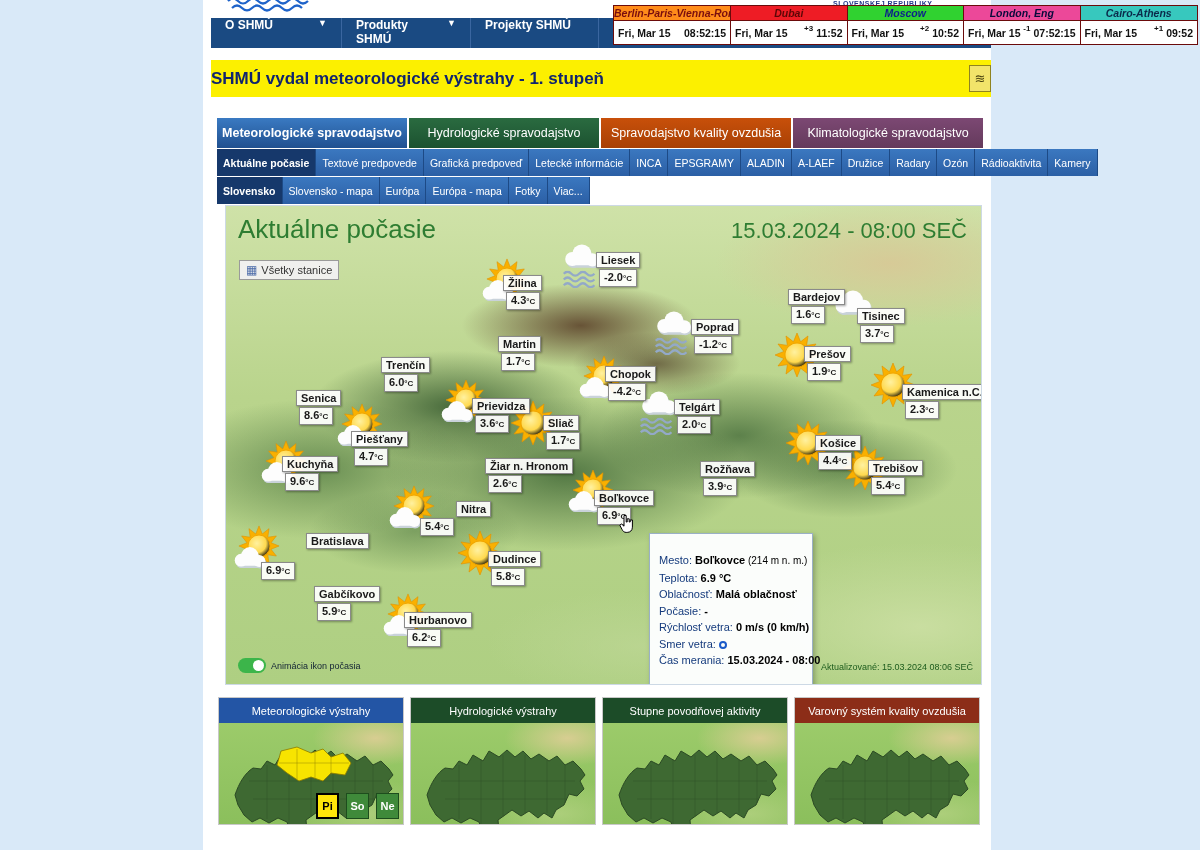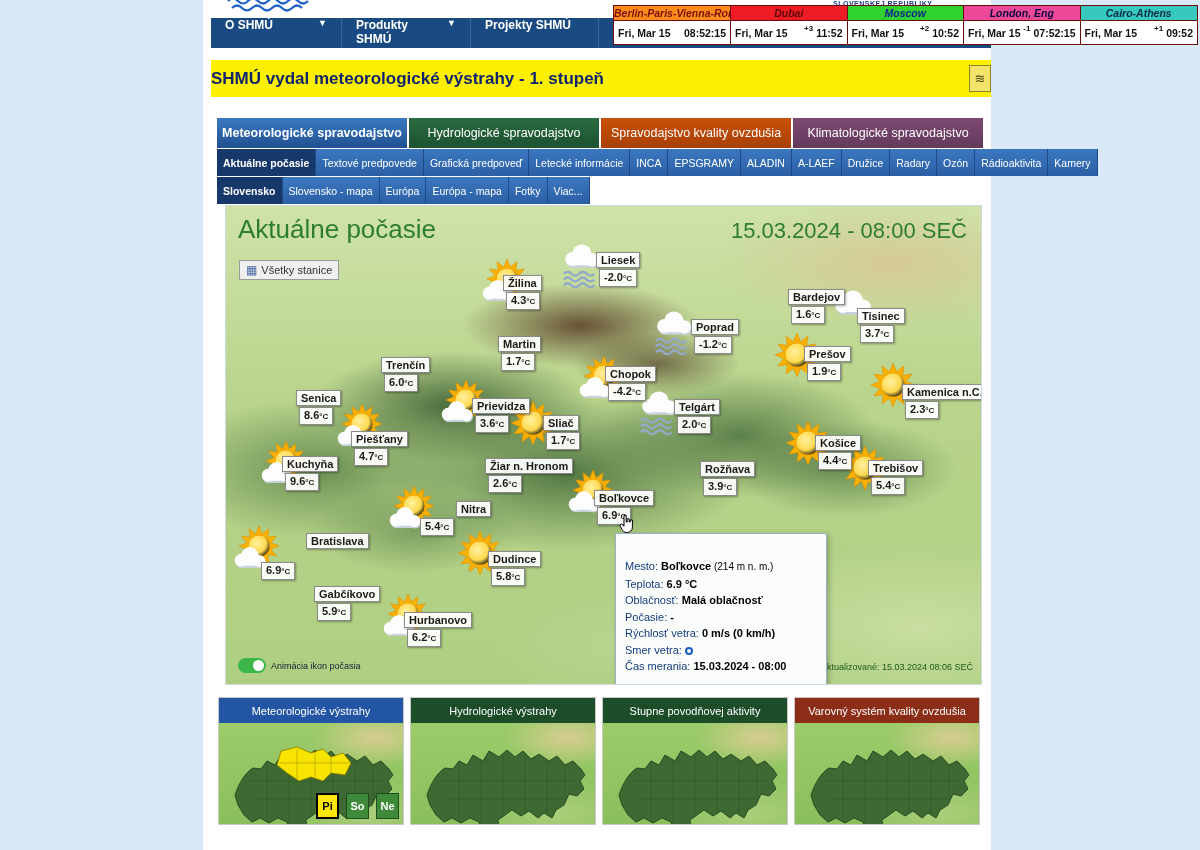--- a/index.html
+++ b/index.html
@@ -66,21 +66,21 @@
   }
   #map-title { position:absolute; left:12px; top:8px; font-size:26px; color:#2e7d32; }
   #map-date  { position:absolute; right:14px; top:12px; font-size:22px; color:#2e7d32; }
   #btn-stations { position:absolute; left:13px; top:54px; height:20px; background:#f0f0ee; border:1px solid #9a9a9a; font-size:11px; color:#333; display:flex; align-items:center; gap:4px; padding:0 6px; cursor:pointer; }
   #btn-stations .grid-ico { color:#4a6aa8; font-size:12px; line-height:10px; }
 
   .st-label { position:absolute; background:rgba(255,255,255,.92); border:1px solid #8a8a8a; padding:0 4px; font-size:11px; font-weight:bold; color:#1a1a1a; line-height:14px; white-space:nowrap; box-shadow:1px 1px 2px rgba(0,0,0,.35); z-index:3; }
   .st-temp small { font-size:8px; font-weight:bold; }
   .st-icon { position:absolute; z-index:2; }
 
-  #tooltip { position:absolute; left:389px; top:327px; width:212px; background:rgba(253,254,255,.97); border:1px solid #9ab0c6; box-shadow:2px 2px 5px rgba(0,0,0,.25); padding:24px 9px; z-index:6; }
+  #tooltip { position:absolute; left:423px; top:327px; width:164px; background:rgba(253,254,255,.97); border:1px solid #9ab0c6; box-shadow:2px 2px 5px rgba(0,0,0,.25); padding:18px 9px; z-index:6; }
   .tt-row { font-size:11px; line-height:16.5px; color:#143a7c; white-space:nowrap; }
   .tt-row b { color:#000; }
   .tt-row .extra { color:#000; font-weight:normal; font-size:10px; }
   .calm { display:inline-block; width:8px; height:8px; border:2px solid #1a5ac8; border-radius:50%; vertical-align:-1px; }
   #cursor { position:absolute; left:393px; top:308px; z-index:7; }
 
   #toggle-wrap { position:absolute; left:12px; bottom:11px; display:flex; align-items:center; gap:5px; z-index:4; }
   #toggle { width:28px; height:15px; background:#3cb54a; border-radius:8px; position:relative; cursor:pointer; }
   #toggle .knob { position:absolute; right:2px; top:2px; width:11px; height:11px; background:#fff; border-radius:50%; }
   #toggle-label { font-size:9px; color:#123; }

